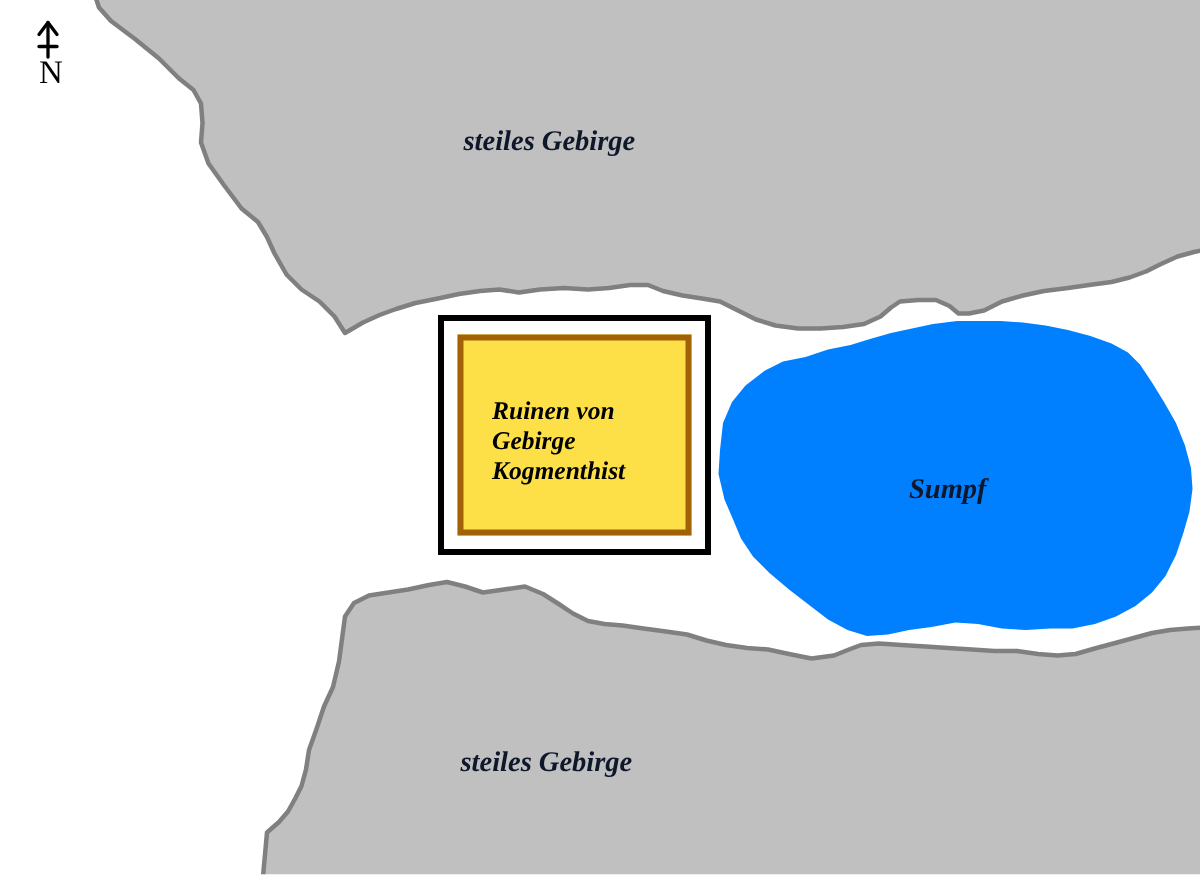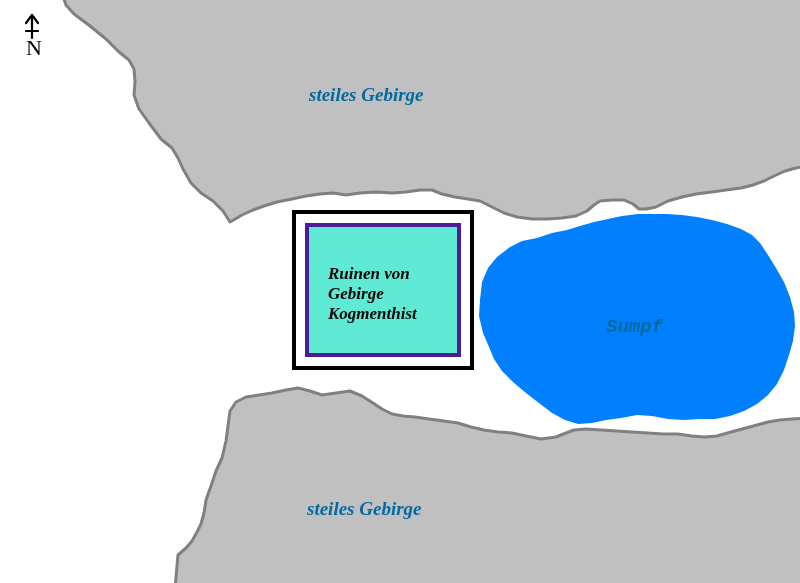--- a/index.html
+++ b/index.html
@@ -9,44 +9,44 @@
     background:#ffffff;
     overflow:hidden;
     font-family:"Liberation Serif","DejaVu Serif",serif;
   }
   .stage svg{position:absolute;left:0;top:0;}
   .map-label{
     position:absolute;
     font-family:"Liberation Serif","DejaVu Serif",serif;
     font-weight:bold;
     font-style:italic;
-    color:#0369a1;
+    color:#0f172a;
     white-space:nowrap;
   }
   .lbl-gebirge-top {left:309px; top:84px;  font-size:19px;}
   .lbl-gebirge-bot {left:307px; top:498px; font-size:19px;}
-  .lbl-sumpf       {left:606px; top:316px; font-size:19px;font-family:Liberation Mono, monospace;}
+  .lbl-sumpf       {left:606px; top:316px; font-size:19px;}
   .compass-n{
     position:absolute;left:24px;top:35px;
     font-family:"Liberation Serif","DejaVu Serif",serif;
     font-size:22px;color:#000;font-weight:normal;
     width:20px;text-align:center;
   }
   .ruins-outer{
     position:absolute;
     left:292px;top:210px;
     width:174px;height:152px;      
     border:4px solid #000;
     background:#fff;
   }
   .ruins-inner{
     position:absolute;
     left:9px;top:9px;right:9px;bottom:9px;
-    border:4px solid #4c1d95;
-    background:#5eead4;
+    border:4px solid #a16207;
+    background:#fde047;
     padding-left:28px;
   }
   .ruins-text{
     position:absolute;
     left:19px;top:37px;
     font-weight:bold;font-style:italic;
     font-size:17px;line-height:20px;
     color:#000;white-space:nowrap;
   }
 </style>

